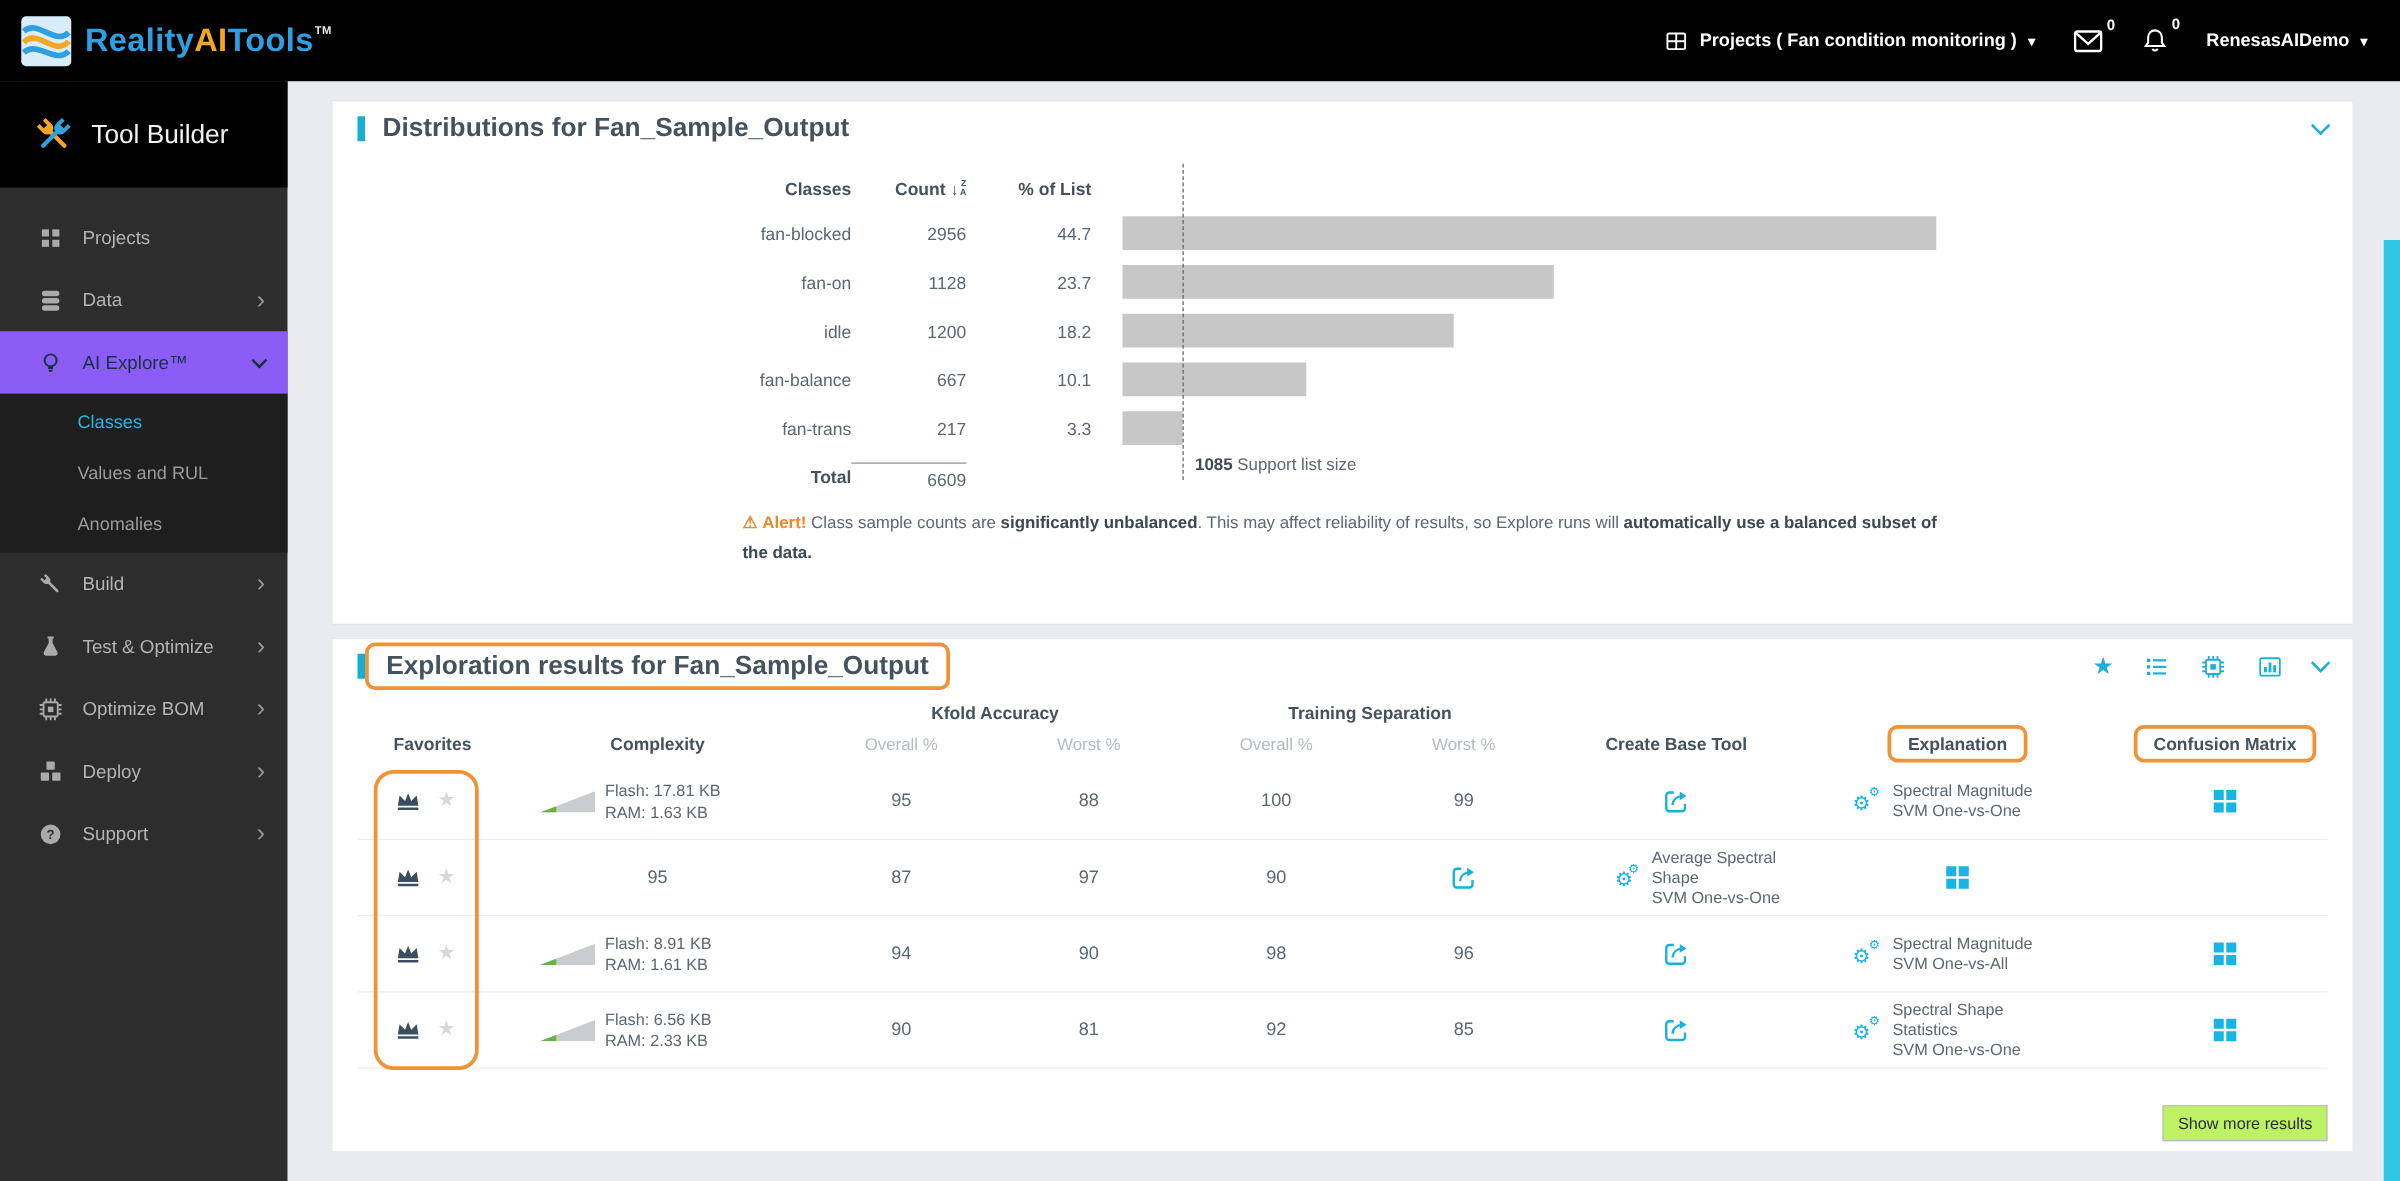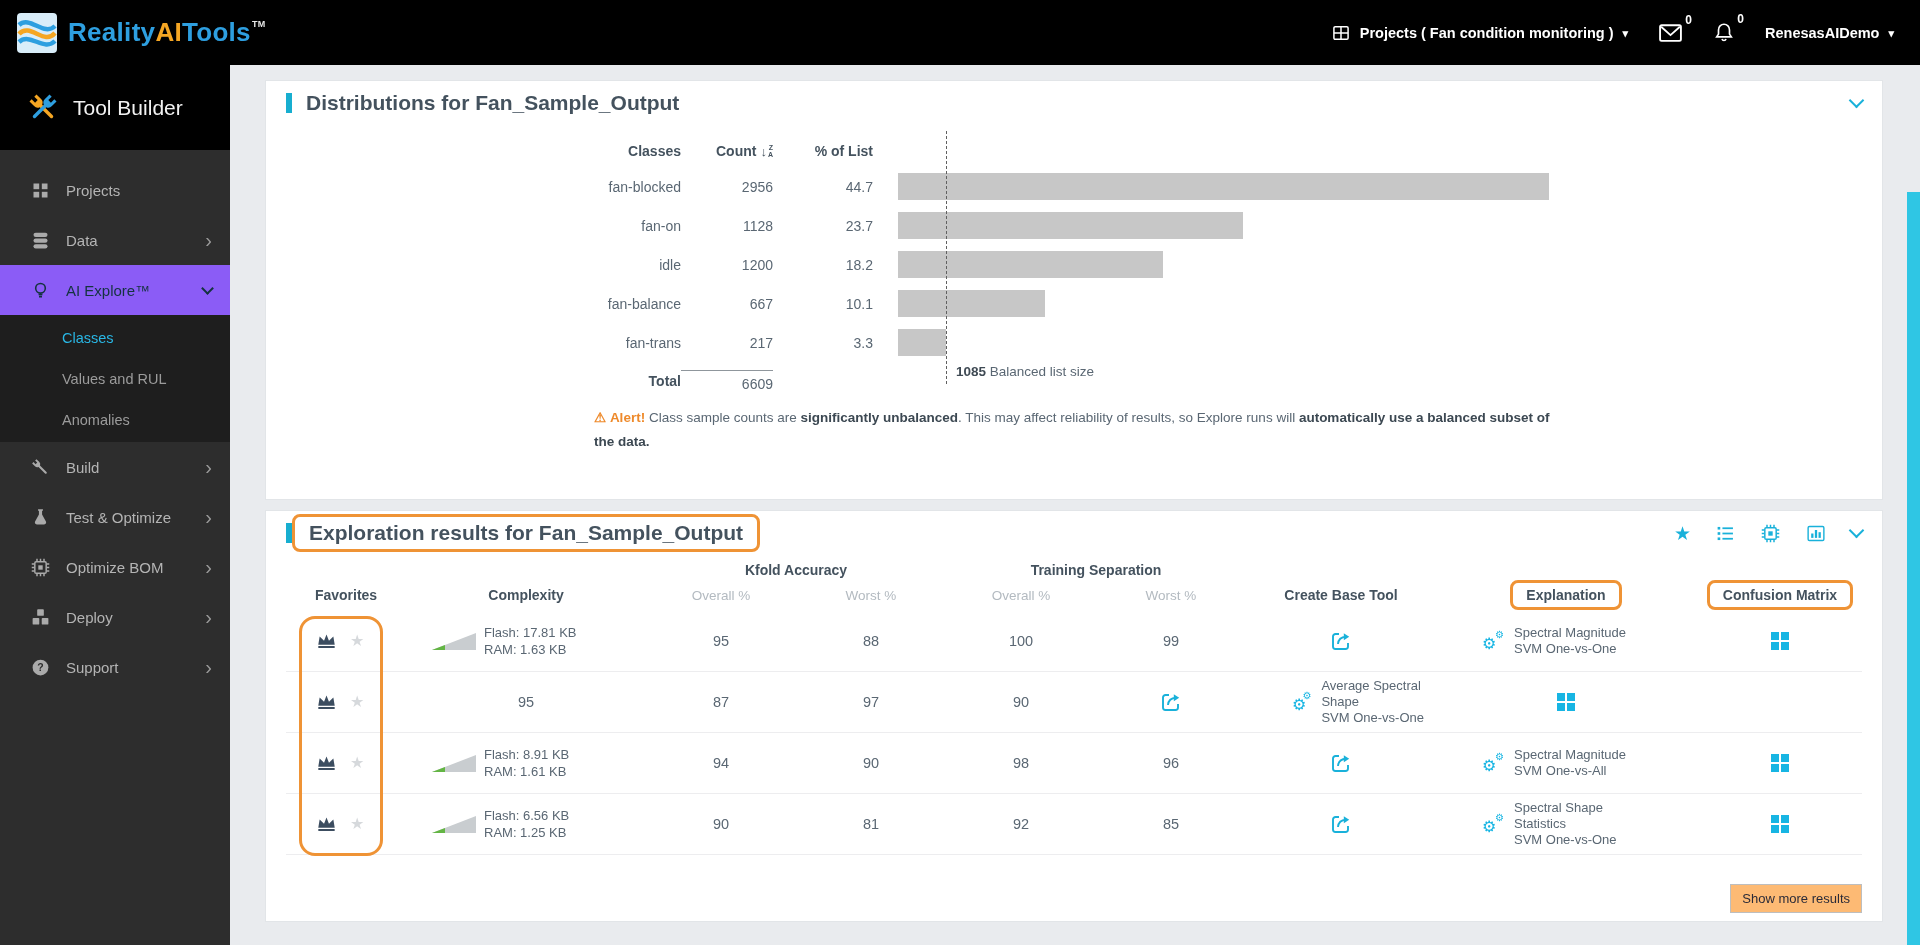--- a/index.html
+++ b/index.html
@@ -89,21 +89,21 @@
   .center { display:flex; justify-content:center; align-items:center; }
   .exp-cell { display:flex; align-items:center; gap:10px; padding-left:46px; }
   .exp-text { font-size:13px; line-height:16px; color:#5a6773; width:130px; }
   .gears { position:relative; width:22px; height:22px; color:#17b5e3; cursor:pointer; }
   .gears .g1 { font-size:16px; position:absolute; left:0; bottom:0; line-height:1; }
   .gears .g2 { font-size:10px; position:absolute; right:0; top:0; line-height:1; }
   .cm-ico { display:grid; grid-template-columns:8px 8px; grid-template-rows:8px 8px; gap:2px; cursor:pointer; }
   .cm-ico div { background:#17b5e3; }
   .fav-annotation { position:absolute; left:33px; top:61px; width:84px; height:240px; border:3px solid #ef9335; border-radius:16px; pointer-events:none; }
   .show-more-row { display:flex; justify-content:flex-end; padding-top:29px; }
-  .show-more { background:#fdba74; border:1px solid #bdbebf; color:#2b2b38; font-size:13px; font-family:"Liberation Sans",sans-serif; padding:6px 11px; cursor:pointer; }
+  .show-more { background:#bef264; border:1px solid #bdbebf; color:#2b2b38; font-size:13px; font-family:"Liberation Sans",sans-serif; padding:6px 11px; cursor:pointer; }
 
   svg { display:block; }
 </style>
 </head>
 <body>
 
 <div class="topbar">
   <div class="logo">
     <svg width="42" height="42" viewBox="0 0 42 42">
       <rect x="1" y="1" width="40" height="40" rx="4" fill="#d9edf9"></rect>
@@ -295,21 +295,21 @@
             <div></div>
         </div>
       </div>
 
       <div class="bar" style="top: 48px; width: 651px; background: rgb(199, 199, 199);"></div>
       <div class="bar" style="top: 87px; width: 345px; background: rgb(199, 199, 199);"></div>
       <div class="bar" style="top: 126px; width: 265px; background: rgb(199, 199, 199);"></div>
       <div class="bar" style="top: 165px; width: 147px; background: rgb(199, 199, 199);"></div>
       <div class="bar" style="top: 204px; width: 48px; background: rgb(199, 199, 199);"></div>
       <div class="dash-line"></div>
-      <div class="balanced"><b>1085</b><span> Balanced list size</span></div>
+      <div class="balanced"><b>1085</b><span> Support list size</span></div>
 
       <div class="alert">
         <span class="warn">⚠</span>
         <span class="warn">Alert!</span><span> Class sample counts are </span><b>significantly unbalanced</b><span>. This may affect reliability of results, so Explore runs will </span><b>automatically use a balanced subset of the data.</b>
       </div>
     </div>
   </div>
 
   <div class="card card2">
     <div class="card-head">
@@ -507,21 +507,21 @@
           </svg>
           <span class="row-star">★</span>
         </div>
         <div class="cx-cell">
           <svg width="44" height="17" viewBox="0 0 44 17">
             <polygon points="0,17 44,17 44,0" fill="#c9cdd0"></polygon>
               <polygon points="0,17 13,17 13,12" fill="#63b544"></polygon>
           </svg>
           <div class="cx-text">
               <div>Flash: 6.56 KB</div>
-              <div>RAM: 1.25 KB</div>
+              <div>RAM: 2.33 KB</div>
             </div>
         </div>
         <div class="num">90</div>
         <div class="num">81</div>
         <div class="num">92</div>
         <div class="num">85</div>
         <div class="center">
           <svg width="24" height="24" viewBox="0 0 24 24" style="cursor:pointer" fill="none" stroke="#19b1da" stroke-width="1.9">
             <path d="M10,5 H6.5 A2.5,2.5 0 0 0 4,7.5 v10 A2.5,2.5 0 0 0 6.5,20 h10 a2.5,2.5 0 0 0 2.5,-2.5 V14"></path>
             <path d="M9,15 c0.3,-4.2 3.4,-7 8,-7.3"></path>

